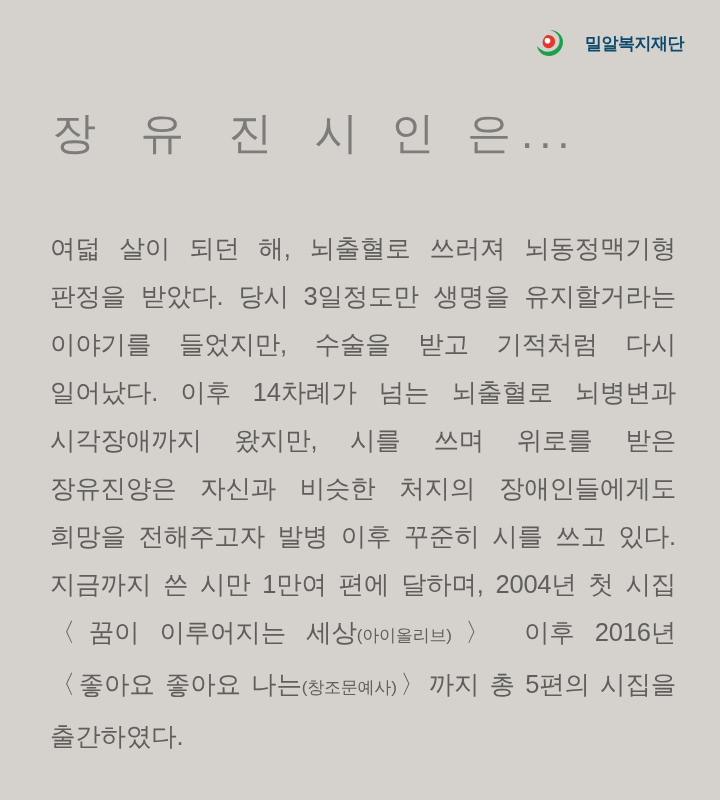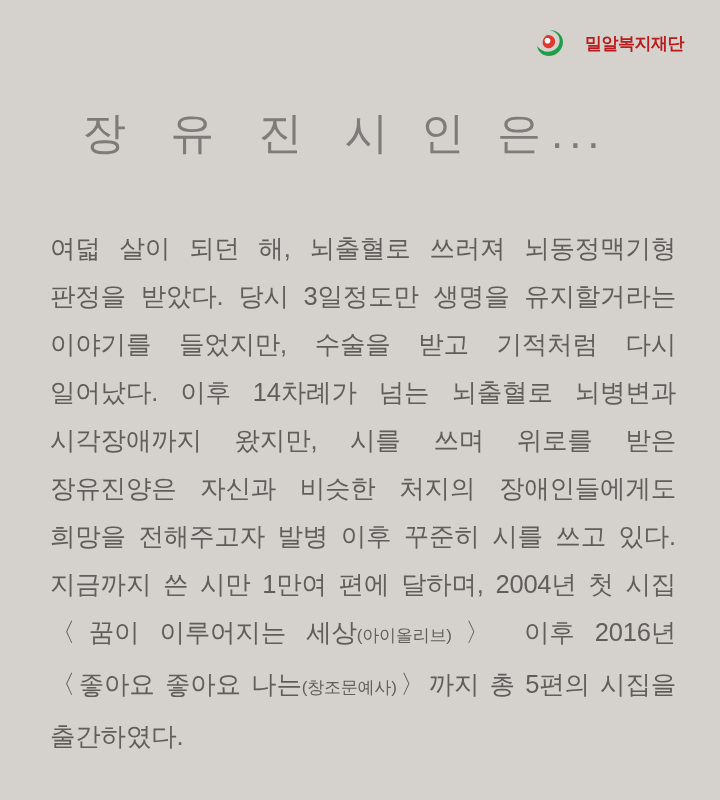--- a/index.html
+++ b/index.html
@@ -32,39 +32,39 @@
   }
   .logo-mark {
     width: 30px;
     height: 30px;
     position: relative;
     display: block;
   }
   .logo-text {
     font-size: 17px;
     letter-spacing: -0.5px;
-    color: #b91c1c;
+    color: #0c4a6e;
     font-weight: bold;
     white-space: nowrap;
     margin-left: 11px;
   }
 
   
   .title {
     position: absolute;
     top: 104px;
     left: 52px;
     right: 40px;
     font-size: 44px;
     color: #7e7c79;
     letter-spacing: 10px;
     font-weight: normal;
     white-space: nowrap;
   }
-  .title .name { letter-spacing: 16px; margin-left: 30px; }
+  .title .name { letter-spacing: 16px; }
   .title .gap { display: inline-block; width: 26px; }
   .title .dots { letter-spacing: 6px; }
 
   
   .body-text {
     position: absolute;
     top: 224px;
     left: 50px;
     width: 626px;
     font-size: 25.5px;

